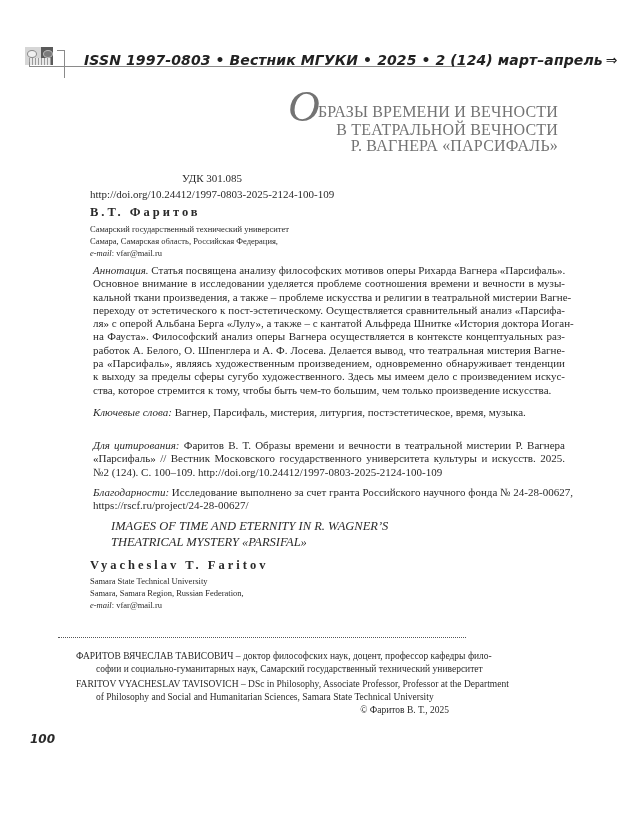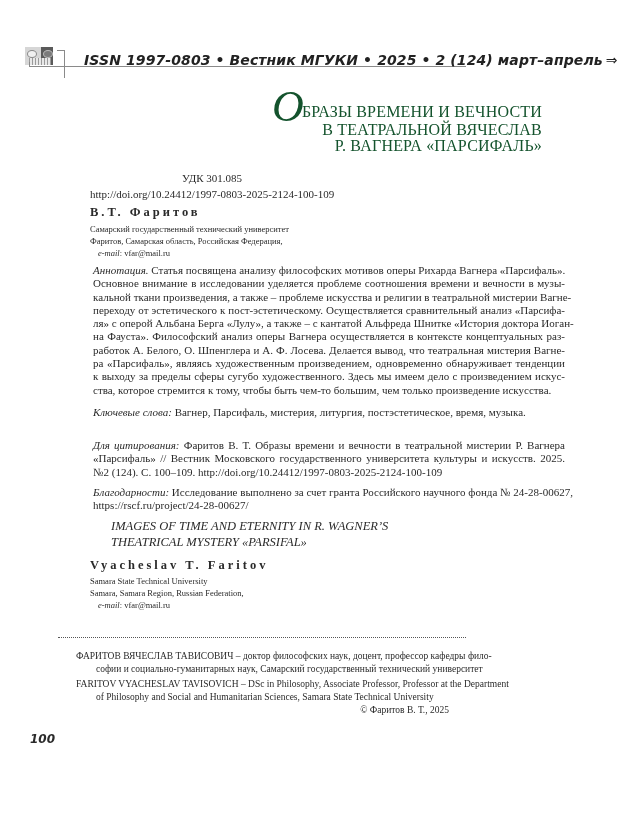--- a/index.html
+++ b/index.html
@@ -17,30 +17,30 @@
   .logo .flutes { position: absolute; left: 4px; top: 11px; width: 22px; height: 7px;
     background: repeating-linear-gradient(90deg, #9a9a9a 0 1px, #e8e8e8 1px 3px); }
   .hdr-line-h { position: absolute; left: 30px; top: 66px; width: 436px; height: 1px; background: #8a8a8a; }
   .hdr-line-v { position: absolute; left: 64px; top: 50px; width: 1px; height: 28px; background: #8a8a8a; }
   .hdr-tick { position: absolute; left: 57px; top: 50px; width: 7px; height: 1px; background: #8a8a8a; }
   .hdr-left-tick { position: absolute; left: 29px; top: 62px; width: 1px; height: 5px; background: #8a8a8a; }
   .hdr-text { position: absolute; left: 84px; top: 52px; font-size: 14px; font-weight: bold; font-style: italic; color: #222; white-space: nowrap; letter-spacing: 0.1px; }
   .hdr-arrow { font-weight: normal; font-style: normal; margin-left: 3px; }
 
   
-  .title { position: absolute; right: 80px; top: 92px; text-align: right; font-size: 16px; line-height: 16px; color: #14532d; letter-spacing: 0.2px; }
+  .title { position: absolute; right: 64px; top: 92px; text-align: right; font-size: 16px; line-height: 16px; color: #737373; letter-spacing: 0.2px; }
   .title .big-o { font-size: 44px; font-style: italic; line-height: 30px; vertical-align: -4px; font-weight: normal; letter-spacing: -2px; }
   .title .row1 { display: block; }
   .title .row { display: block; }
 
   .udk { position: absolute; left: 90px; top: 170px; font-size: 11px; line-height: 16px; text-align: center; }
 
   .author-ru { position: absolute; left: 90px; top: 205px; font-size: 12.5px; font-weight: bold; letter-spacing: 3px; }
   .aff-ru { position: absolute; left: 90px; top: 223px; font-size: 8.5px; line-height: 12px; font-family: Liberation Serif, serif; }
-  .aff-ru i, .aff-en i { font-style: italic; margin-left: 8px; }
+  .aff-ru i, .aff-en i { font-style: italic; }
 
   .body-block { position: absolute; left: 93px; width: 472px; font-size: 11px; line-height: 13.3px; text-align: justify; }
   .lbl { font-style: italic; }
   .abstract { top: 264px; }
   .keywords { top: 406px; }
   .cite { top: 439px; }
   .thanks { top: 486px; }
   .line { display: block; white-space: nowrap; text-align-last: justify; }
   .line.last { text-align-last: left; }
 
@@ -73,33 +73,33 @@
   <div class="hdr-line-v"></div>
   <div class="hdr-line-h"></div>
   <div class="hdr-left-tick"></div>
   <div class="hdr-text sans">
     <span>ISSN 1997-0803 • Вестник МГУКИ • 2025 • 2 (124) март–апрель</span><span class="hdr-arrow">⇒</span>
   </div>
 </div>
 
 <div class="title serif">
   <span class="row1"><span class="big-o">О</span><span>БРАЗЫ ВРЕМЕНИ И ВЕЧНОСТИ</span></span>
-  <span class="row">В ТЕАТРАЛЬНОЙ ВЯЧЕСЛАВ</span>
+  <span class="row">В ТЕАТРАЛЬНОЙ ВЕЧНОСТИ</span>
   <span class="row">Р. ВАГНЕРА «ПАРСИФАЛЬ»</span>
 </div>
 
 <div class="udk serif">
   <div>УДК 301.085</div>
   <div>http://doi.org/10.24412/1997-0803-2025-2124-100-109</div>
 </div>
 
 <div class="author-ru serif">В.Т. Фаритов</div>
 <div class="aff-ru serif">
   <div>Самарский государственный технический университет</div>
-  <div>Фаритов, Самарская область, Российская Федерация,</div>
+  <div>Самара, Самарская область, Российская Федерация,</div>
   <div><i>e-mail</i><span>: vfar@mail.ru</span></div>
 </div>
 
 <div class="body-block abstract serif">
   <span class="line"><span class="lbl">Аннотация.</span><span> Статья посвящена анализу философских мотивов оперы Рихарда Вагнера «Парсифаль».</span></span>
   <span class="line">Основное внимание в исследовании уделяется проблеме соотношения времени и вечности в музы-</span>
   <span class="line">кальной ткани произведения, а также – проблеме искусства и религии в театральной мистерии Вагне-</span>
   <span class="line">переходу от эстетического к пост-эстетическому. Осуществляется сравнительный анализ «Парсифа-</span>
   <span class="line">ля» с оперой Альбана Берга «Лулу», а также – с кантатой Альфреда Шнитке «История доктора Иоган-</span>
   <span class="line">на Фауста». Философский анализ оперы Вагнера осуществляется в контексте концептуальных раз-</span>

